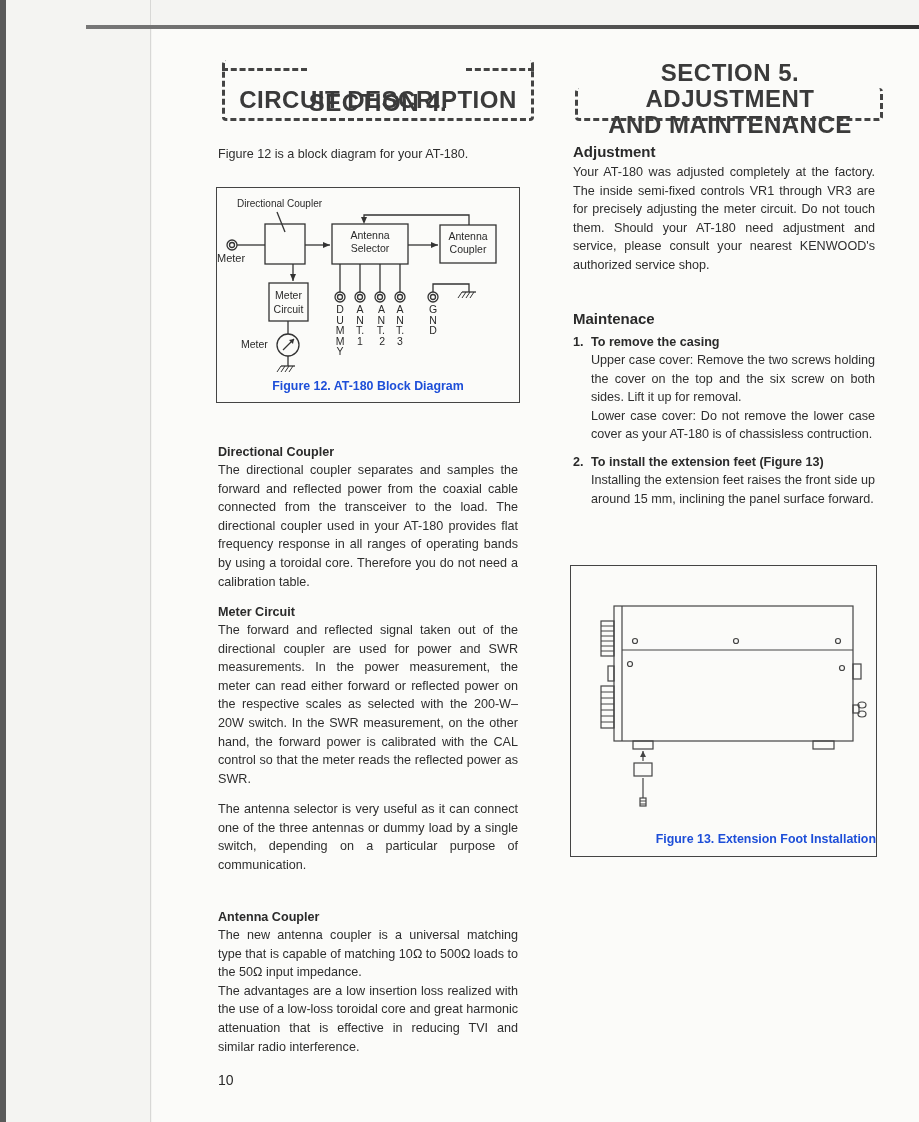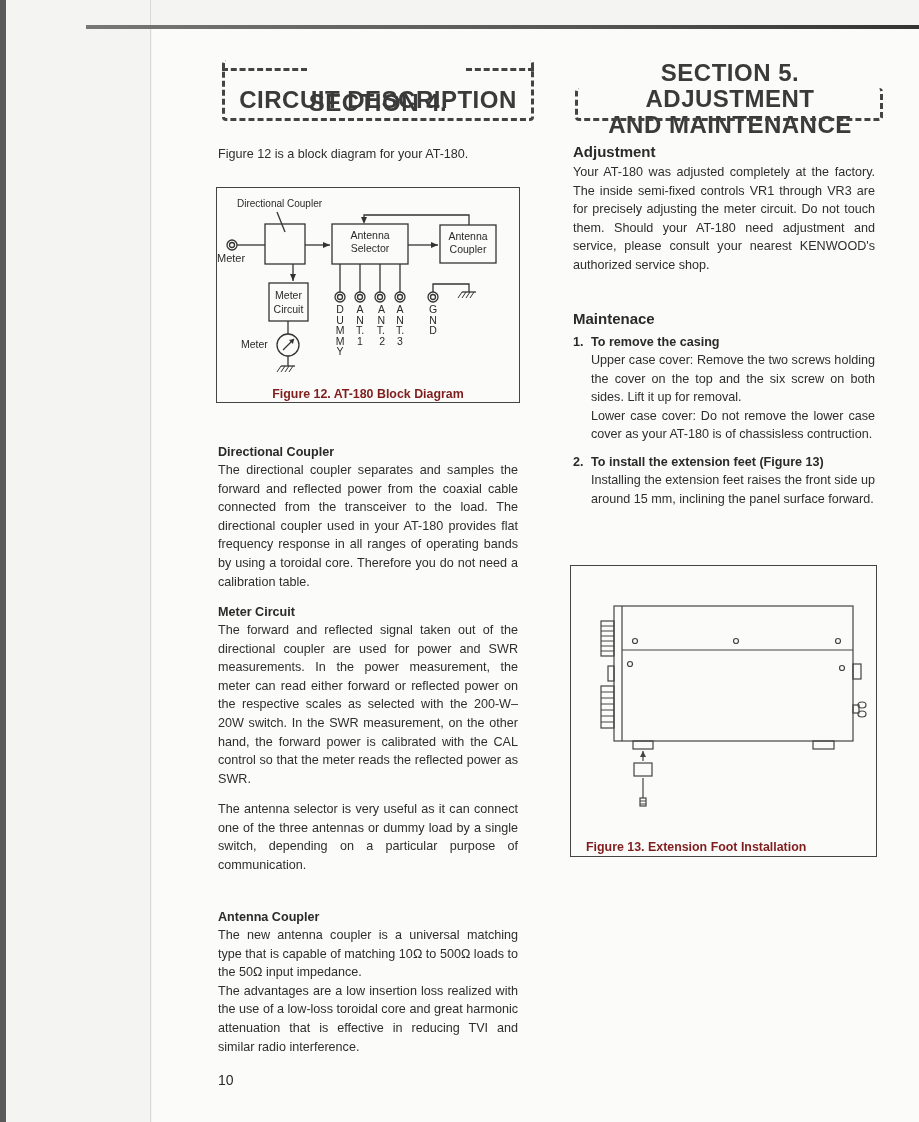--- a/index.html
+++ b/index.html
@@ -29,21 +29,21 @@
   .sec5-title { position: absolute; left: 575px; top: 60px; width: 310px; font-weight: bold; font-size: 24px; color: #3a3a3a; text-align: center; line-height: 26px; letter-spacing: 0.5px; }
 
   .txt { font-size: 12.6px; line-height: 18.6px; color: #2e2e2e; text-align: justify; }
   .h { font-weight: bold; font-size: 12.6px; line-height: 18px; color: #2a2a2a; }
   .h2 { font-weight: bold; font-size: 15px; color: #2a2a2a; }
 
   .intro { position: absolute; left: 218px; top: 145px; font-size: 12.6px; }
 
   .fig12 { position: absolute; left: 216px; top: 187px; width: 302px; height: 214px; border: 1px solid #444; }
   .fig12 svg { position: absolute; left: 0; top: 0; }
-  .fig-caption { font-weight: bold; font-size: 12.4px; color: #7f1d1d; margin-top: 8px; }
+  .fig-caption { font-weight: bold; font-size: 12.4px; color: #1d4ed8; }
 
   .col-left { position: absolute; left: 218px; width: 300px; }
   .col-right { position: absolute; left: 573px; width: 302px; }
 
   .fig13 { position: absolute; left: 570px; top: 565px; width: 305px; height: 290px; border: 1px solid #444; }
   .page-num { position: absolute; left: 218px; top: 1072px; font-size: 14px; color: #2a2a2a; }
   .indent { padding-left: 18px; }
   .num-h { position: relative; padding-left: 18px; }
   .num-h .n { position: absolute; left: 0; top: 0; }
 </style>
@@ -234,16 +234,16 @@
         <line x1="30" y1="132" x2="43" y2="132"></line>
         <line x1="30" y1="138" x2="43" y2="138"></line>
         <line x1="30" y1="144" x2="43" y2="144"></line>
         <line x1="30" y1="150" x2="43" y2="150"></line>
         <line x1="30" y1="156" x2="43" y2="156"></line>
       <line x1="69" y1="235" x2="75" y2="235"></line>
         <line x1="69" y1="238" x2="75" y2="238"></line>
     </g>
     <polygon points="72,185 69,191 75,191" fill="#444"></polygon>
   </svg>
-  <div class="fig-caption" style="position:absolute;left:15px;right:0;top:266px;text-align:left;">Figure 13.  Extension  Foot  Installation</div>
+  <div class="fig-caption" style="position:absolute;left:4px;right:0;top:266px;text-align:right;">Figure 13.  Extension  Foot  Installation</div>
 </div>
 
 <div class="page-num">10</div>
 
 </body></html>

